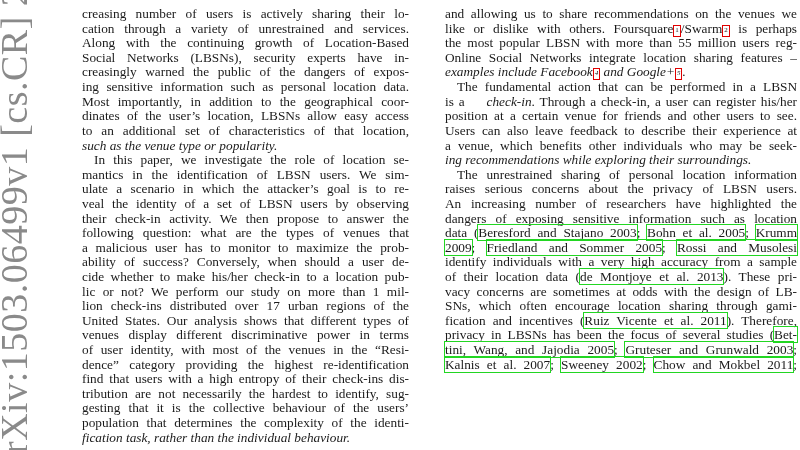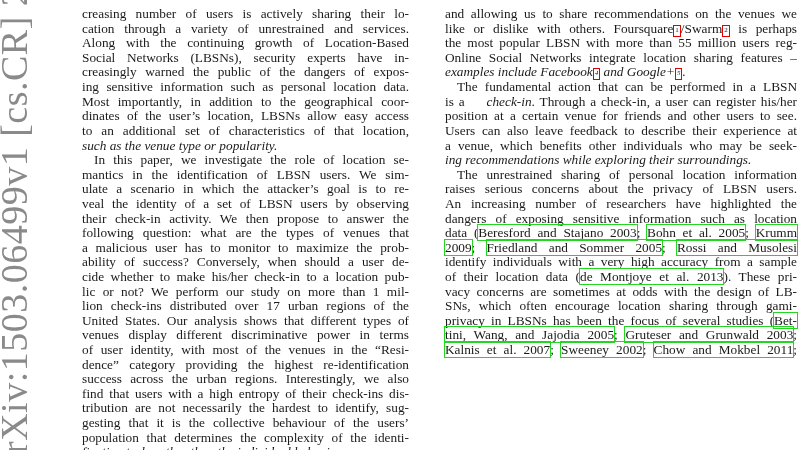--- a/index.html
+++ b/index.html
@@ -62,21 +62,20 @@
   <span class="line">following question: what are the types of venues that</span>
   <span class="line">a malicious user has to monitor to maximize the prob-</span>
   <span class="line">ability of success? Conversely, when should a user de-</span>
   <span class="line">cide whether to make his/her check-in to a location pub-</span>
   <span class="line">lic or not? We perform our study on more than 1 mil-</span>
   <span class="line">lion check-ins distributed over 17 urban regions of the</span>
   <span class="line">United States. Our analysis shows that different types of</span>
   <span class="line">venues display different discriminative power in terms</span>
   <span class="line">of user identity, with most of the venues in the “Resi-</span>
   <span class="line">dence” category providing the highest re-identification</span>
-  <span class="line">success across the urban regions. Interestingly, we also</span>
   <span class="line">find that users with a high entropy of their check-ins dis-</span>
   <span class="line">tribution are not necessarily the hardest to identify, sug-</span>
   <span class="line">gesting that it is the collective behaviour of the users’</span>
   <span class="line">population that determines the complexity of the identi-</span>
   <span class="line last">fication task, rather than the individual behaviour.</span>
 </div>
 
 <div class="col col-right">
 
   <span class="line"></span>
@@ -96,16 +95,17 @@
   <span class="line indent">The unrestrained sharing of personal location information</span>
   <span class="line">raises serious concerns about the privacy of LBSN users.</span>
   <span class="line">An increasing number of researchers have highlighted the</span>
   <span class="line">dangers of exposing sensitive information such as location</span>
   <span class="line"><span>data (</span><a class="cite">Beresford and Stajano 2003</a><span>; </span><a class="cite">Bohn et al. 2005</a><span>; </span><a class="cite">Krumm</a></span>
   <span class="line"><a class="cite">2009</a><span>; </span><a class="cite">Friedland and Sommer 2005</a><span>; </span><a class="cite">Rossi and Musolesi</a></span>
   <span class="line">identify individuals with a very high accuracy from a sample</span>
   <span class="line"><span>of their location data (</span><a class="cite">de Montjoye et al. 2013</a><span>). These pri-</span></span>
   <span class="line">vacy concerns are sometimes at odds with the design of LB-</span>
   <span class="line">SNs, which often encourage location sharing through gami-</span>
+  <span class="line"><span>fication and incentives (</span><a class="cite">Ruiz Vicente et al. 2011</a><span>). Therefore,</span></span>
   <span class="line"><span>privacy in LBSNs has been the focus of several studies (</span><a class="cite">Bet-</a></span>
   <span class="line"><a class="cite">tini, Wang, and Jajodia 2005</a><span>; </span><a class="cite">Gruteser and Grunwald 2003</a><span>;</span></span>
   <span class="line"><a class="cite">Kalnis et al. 2007</a><span>; </span><a class="cite">Sweeney 2002</a><span>; </span><a class="cite">Chow and Mokbel 2011</a><span>;</span></span>
 </div>
 
 </body></html>

